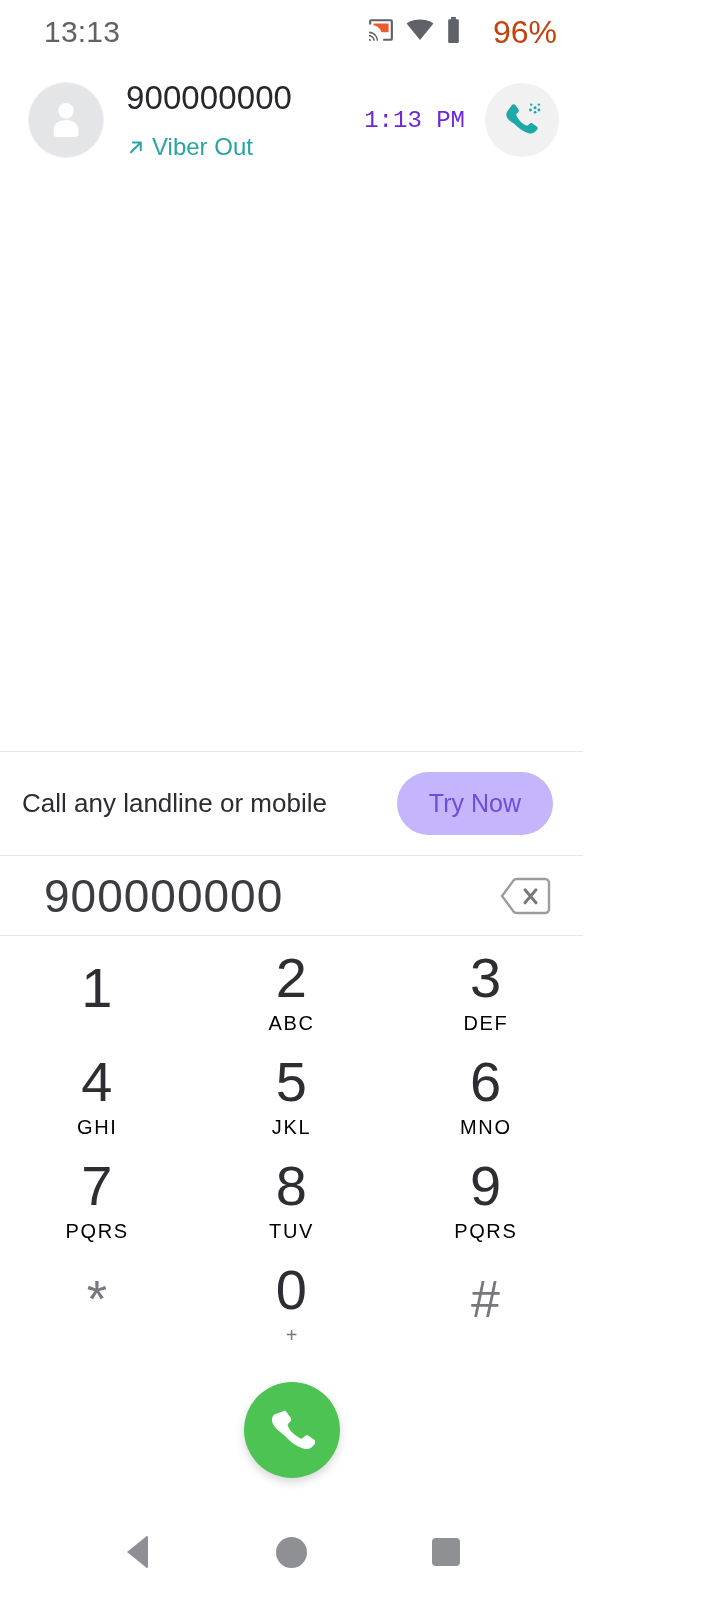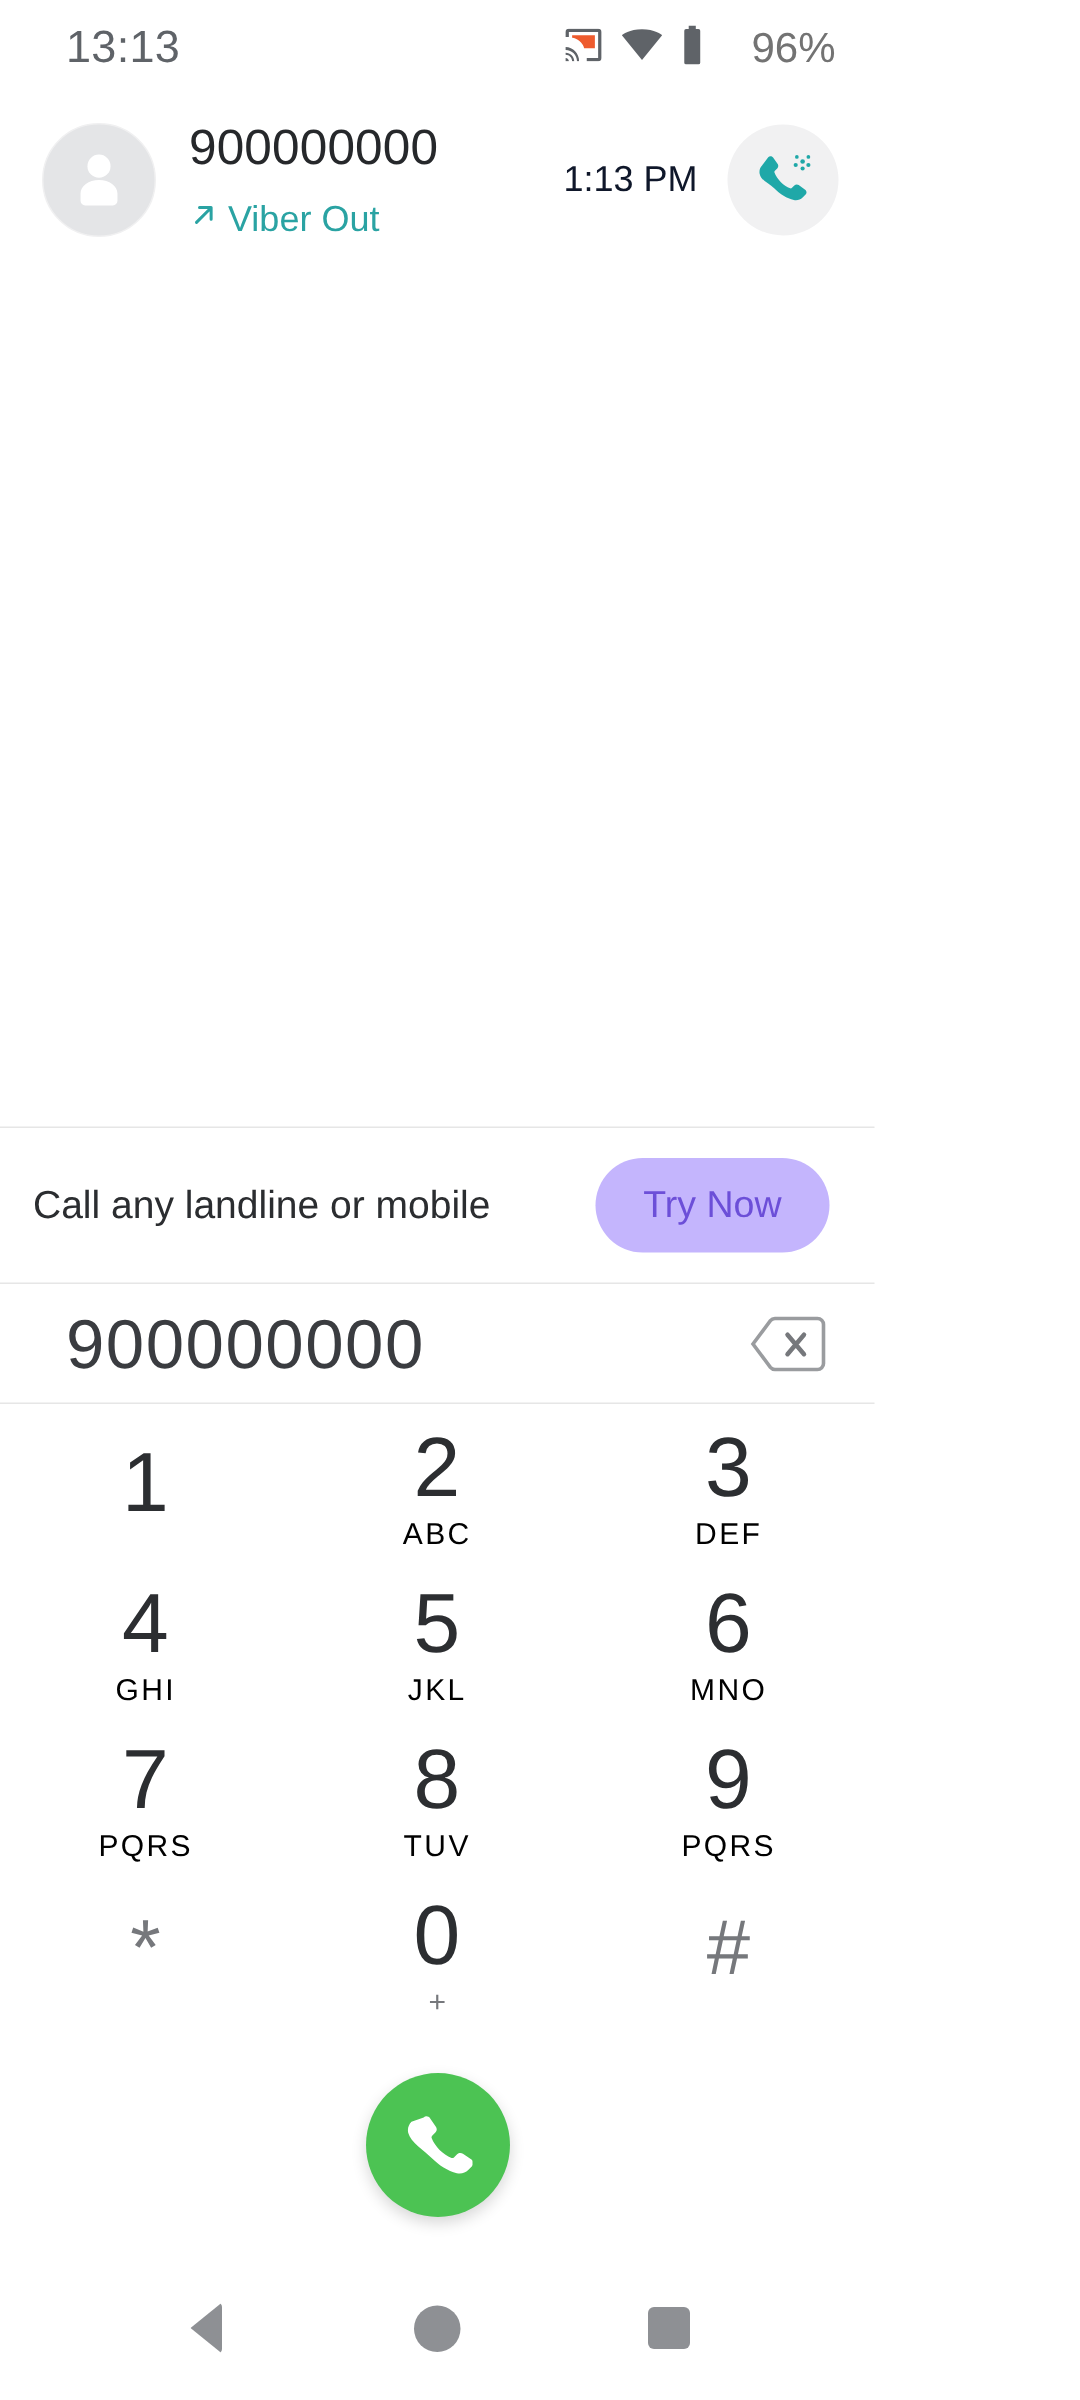--- a/index.html
+++ b/index.html
@@ -30,22 +30,22 @@
     font-size: 30px;
     color: #5f6368;
     letter-spacing: 0.2px;
   }
   .status-icons {
     display: flex;
     align-items: center;
     gap: 12px;
   }
   .status-battery-text {
-    font-size: 28px;
-    color: #737373;
+    font-size: 32px;
+    color: #c2410c;
     font-weight: 500;
     margin-left: 20px;
   }
 
   
   .call-row {
     height: 112px;
     display: flex;
     align-items: center;
     padding: 0 24px 0 28px;
@@ -67,33 +67,34 @@
     min-width: 0;
   }
   .call-number {
     font-size: 33px;
     color: #26282b;
     line-height: 1.15;
     letter-spacing: 0.1px;
   }
   .call-sub {
     display: flex;
-    align-items: flex-start;
+    align-items: flex-end;
     gap: 6px;
     margin-top: 17px;
   }
   .call-sub-label {
     font-size: 24px;
     color: #2aa3a3;
   }
   .call-time {
     font-size: 24px;
-    color: #0f172a;
+    color: #6d28d9;
     margin-right: 20px;
     white-space: nowrap;
+    font-family: Liberation Mono, monospace;
   }
   .call-action-btn {
     width: 74px; height: 74px;
     border-radius: 50%;
     background: #f1f1f2;
     display: flex;
     align-items: center;
     justify-content: center;
     flex: 0 0 auto;
   }

